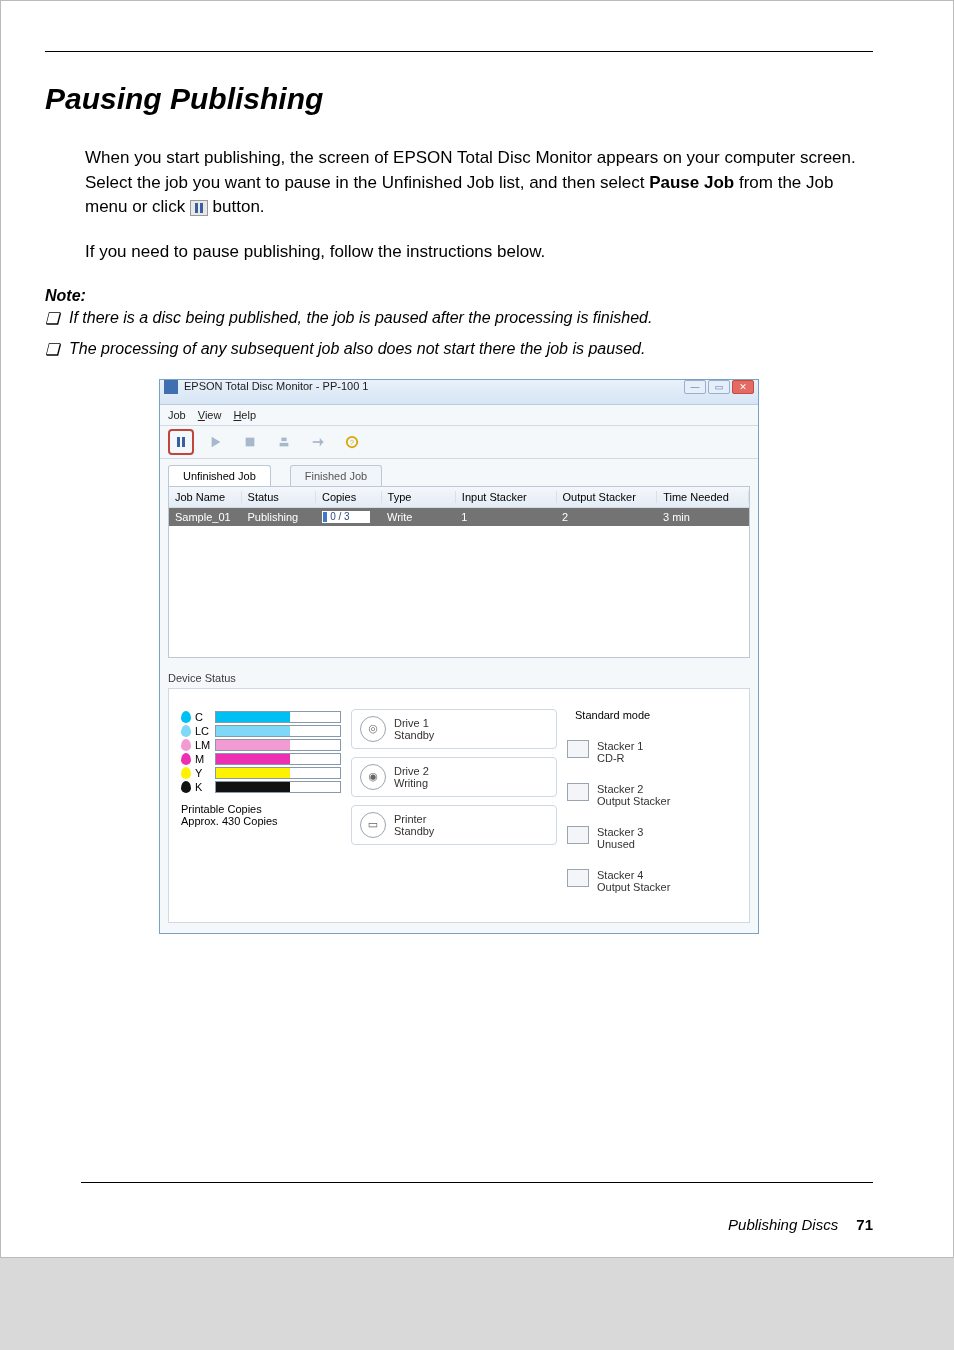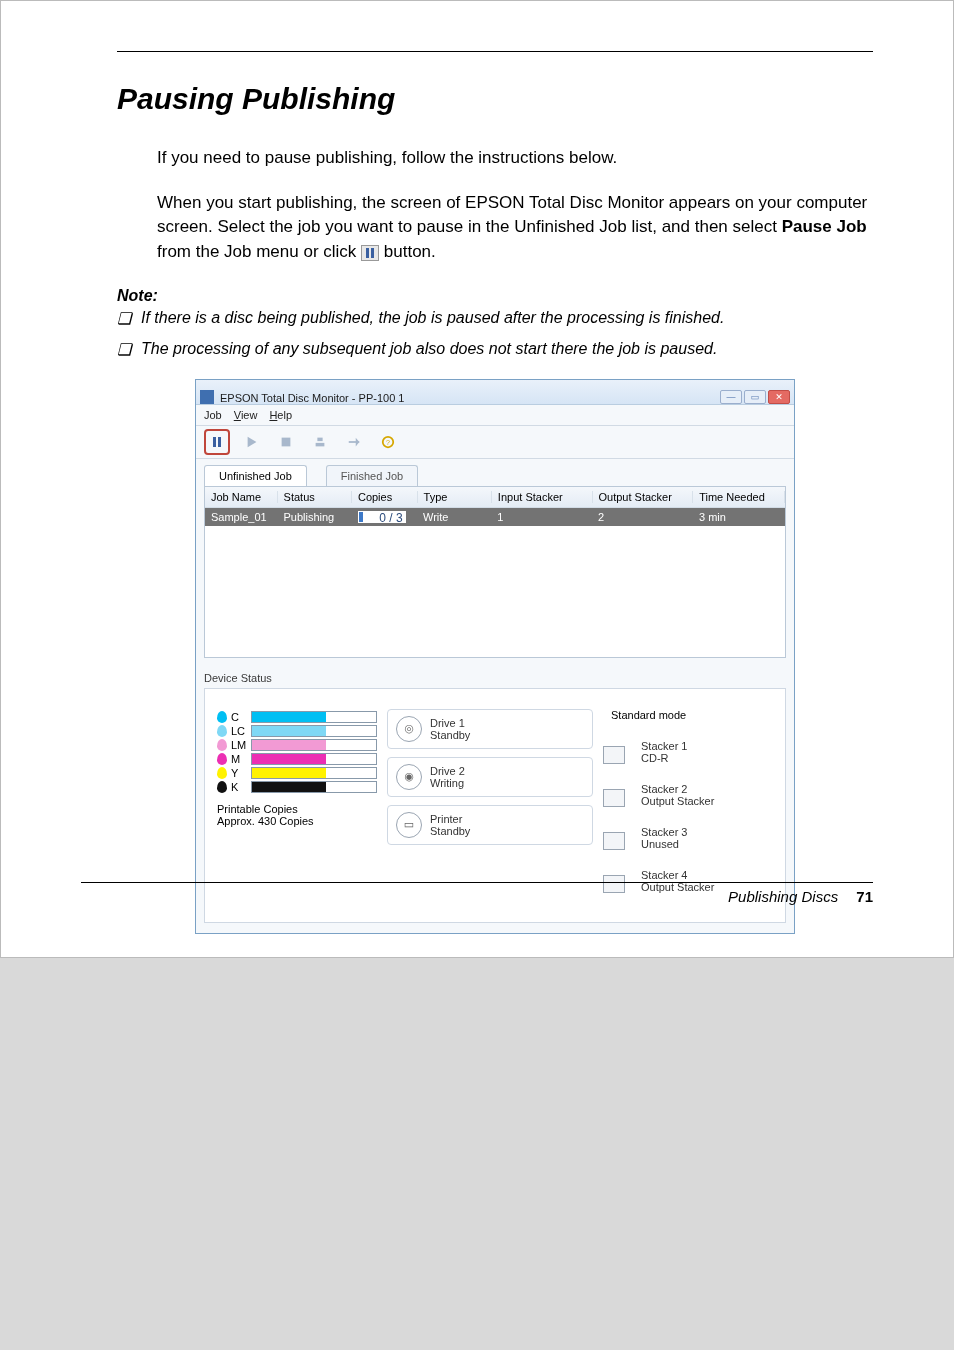--- a/index.html
+++ b/index.html
@@ -1,35 +1,35 @@
 <!DOCTYPE html>
 <html><head>
 <meta charset="utf-8">
 <style>
   html,body{margin:0;padding:0;background:#d9d9d9;font-family:Arial,Helvetica,sans-serif;color:#000}
-  .page{width:954px;height:958px;margin:0 auto;background:#fff;box-sizing:border-box;padding:50px 80px 40px 116px;position:relative;border:1px solid #bbb}
+  .page{width:954px;height:1258px;margin:0 auto;background:#fff;box-sizing:border-box;padding:50px 80px 40px 44px;position:relative;border:1px solid #bbb}
   .toprule{border-top:1px solid #000;margin:0 0 30px 0}
   .h1{font-weight:bold;font-style:italic;font-size:30px;margin:0 0 30px 0;font-family:Arial,Helvetica,sans-serif}
   .indent{margin-left:40px}
   .body{font-size:17px;line-height:1.45;margin:0 0 20px 0}
   .bold{font-weight:bold}
   .note-head{font-style:italic;font-weight:bold;font-size:16px;margin:22px 0 4px 0}
   .note-item{display:flex;font-style:italic;font-size:16px;margin:0 0 12px 0}
   .note-item .b{flex:none;width:24px}
-  .footer{position:absolute;bottom:52px;right:80px;font-style:italic;font-size:15px}
+  .footer{position:absolute;bottom:24px;right:80px;font-style:italic;font-size:15px}
   .footer .pg{font-weight:bold;font-style:normal;margin-left:14px}
   .pause-icon{display:inline-block;width:16px;height:14px;background:#e8e8e8;border:1px solid #999;vertical-align:text-bottom;position:relative}
   .pause-icon::before,.pause-icon::after{content:"";position:absolute;top:2px;bottom:2px;width:3px;background:#3a5fa0}
   .pause-icon::before{left:4px}
   .pause-icon::after{right:4px}
 
   
   .win-wrap{width:600px;margin:20px auto 0 auto;font-size:11px;font-family:Tahoma,Arial,sans-serif;background:#fff}
   .win{border:1px solid #7aa1c5;background:#f5f8fb}
-  .titlebar{height:24px;background:linear-gradient(#e9f1fa,#d6e5f5);display:flex;align-items:flex-end;padding:0 4px;border-bottom:1px solid #b9cde0}
+  .titlebar{height:24px;background:linear-gradient(#e9f1fa,#d6e5f5);display:flex;align-items:flex-start;padding:0 4px;border-bottom:1px solid #b9cde0}
   .titlebar .ico{width:14px;height:14px;background:#3f6fb0;margin-right:6px}
   .titlebar .ttl{flex:1;color:#1a1a1a}
   .winbtns{display:flex;gap:2px}
   .winbtns span{width:22px;height:14px;box-sizing:border-box;border:1px solid #9aaecd;background:#e6eef8;border-radius:2px;display:flex;align-items:center;justify-content:center;font-size:9px;color:#5a7bb0}
   .winbtns .close{background:#e46a63;border-color:#c14c46;color:#fff}
   .menubar{height:20px;display:flex;align-items:center;gap:12px;padding:0 8px;border-bottom:1px solid #d1dae4;color:#222}
   .menubar span u{text-decoration:underline}
   .toolbar{height:32px;display:flex;align-items:center;gap:10px;padding:0 8px;border-bottom:1px solid #d1dae4}
   .tbtn{width:22px;height:22px;border:1px solid transparent;border-radius:3px;display:flex;align-items:center;justify-content:center;color:#6b8fc3}
   .tbtn.sel{border:2px solid #c0463b;border-radius:4px}
@@ -40,55 +40,55 @@
   .tab.active{background:#fff;color:#000}
   .joblist{background:#fff;border:1px solid #bac8d7;border-top:none;height:170px}
   .jobhead{display:flex;height:20px;align-items:center;background:linear-gradient(#f4f7fb,#e4ecf5);border-bottom:1px solid #d2dce6}
   .jobhead div{padding:0 6px;border-right:1px solid #d8e1ea}
   .jobrow{display:flex;height:18px;align-items:center;color:#fff}
   .jobrow div{padding:0 6px}
   .jobrow.sel{background:#737373}
   .col-jn{width:68px}.col-st{width:70px}.col-cp{width:60px}.col-ty{width:70px}.col-is{width:100px}.col-os{width:100px}.col-tn{width:90px}
   .prog{display:inline-block;border:1px solid #fff;background:#fff;height:10px;width:46px;position:relative;vertical-align:middle}
   .prog .fill{position:absolute;left:0;top:0;bottom:0;width:10%;background:#3d79c8}
-  .prog .txt{position:absolute;right:2px;top:-1px;color:#2b4b7c;font-size:12px}
+  .prog .txt{position:absolute;right:19px;top:-1px;color:#2b4b7c;font-size:10px}
 
   .dev{margin-top:10px;padding:4px 8px 10px 8px}
   .dev-head{color:#3a3a3a;margin-bottom:4px}
   .dev-box{background:#fff;border:1px solid #cfd8e3;padding:10px 12px}
   .dev-status p{margin:0 0 4px 0}
   .dev-cols{display:flex;margin-top:10px;gap:10px}
   .ink{width:160px}
   .ink-row{display:flex;align-items:center;margin:2px 0}
   .drop{width:10px;height:12px;border-radius:50% 50% 50% 50% / 60% 60% 40% 40%;margin-right:4px}
   .ink-label{width:20px}
   .ink-bar{flex:1;height:10px;border:1px solid #8899aa;position:relative;background:#fff}
   .ink-bar .f{position:absolute;left:0;top:0;bottom:0}
   .drives{flex:1}
   .drive{border:1px solid #cfd8e3;border-radius:4px;padding:6px 8px;margin-bottom:8px;display:flex;align-items:center;gap:8px}
   .d-ico{width:24px;height:24px;border:1px solid #9aa5b2;border-radius:50%;display:flex;align-items:center;justify-content:center;font-size:11px;color:#666}
   .stackers{width:170px}
   .stackers .mode{margin:0 0 6px 8px}
-  .stk{display:flex;align-items:flex-end;gap:16px;margin:19px 0}
+  .stk{display:flex;align-items:flex-start;gap:8px;margin:19px 0}
   .stk-ico{width:20px;height:16px;border:1px solid #9aa5b2;background:#f3f5f8}
   .small{color:#333}
   .footer-line{border-top:1px solid #000;position:absolute;bottom:74px;left:80px;right:80px}
 </style>
 </head>
 <body>
 
 <div class="page">
   <div class="toprule"></div>
   <h1 class="h1">Pausing Publishing</h1>
 
   <div class="indent">
-    <p class="body">If you need to pause publishing, follow the instructions below.</p>
     <p class="body">
       <span>When you start publishing, the screen of EPSON Total Disc Monitor appears on your computer screen. Select the job you want to pause in the Unfinished Job list, and then select </span><span class="bold">Pause Job</span><span> from the Job menu or click </span><span class="pause-icon"></span><span> button.</span>
     </p>
+    <p class="body">If you need to pause publishing, follow the instructions below.</p>
   </div>
 
   <div class="note-head">Note:</div>
   <div class="note-item">
     <div class="b">❏</div>
     <div>If there is a disc being published, the job is paused after the processing is finished.</div>
   </div>
   <div class="note-item">
     <div class="b">❏</div>
     <div>The processing of any subsequent job also does not start there the job is paused.</div>

